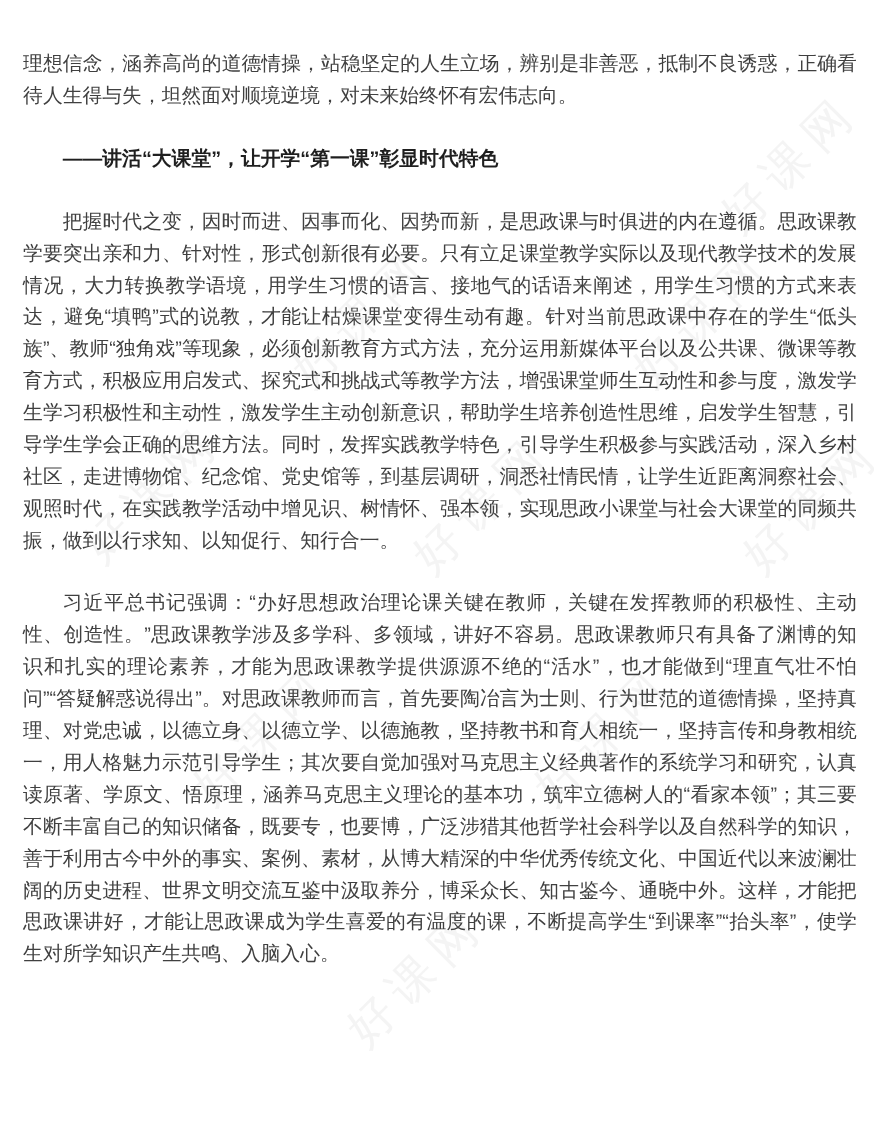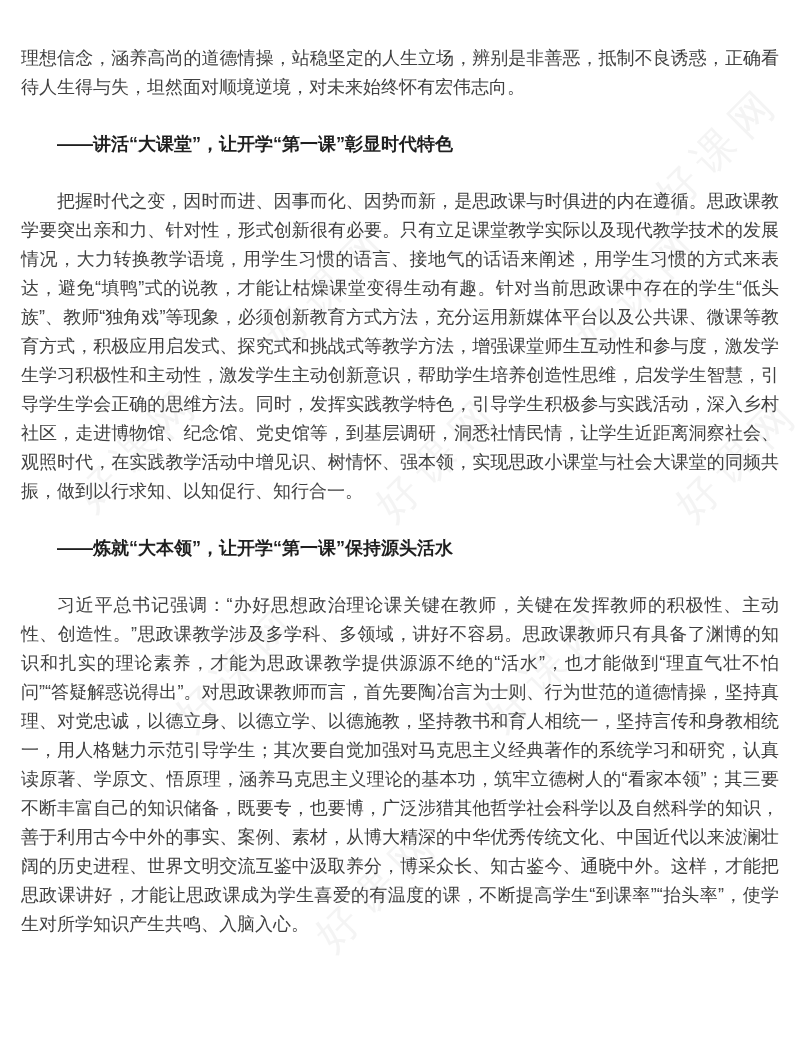--- a/index.html
+++ b/index.html
@@ -86,19 +86,18 @@
     <span class="watermark-tile">好课网</span>
   </div>
 
   <div class="content">
     <p class="body no-indent">理想信念，涵养高尚的道德情操，站稳坚定的人生立场，辨别是非善恶，抵制不良诱惑，正确看待人生得与失，坦然面对顺境逆境，对未来始终怀有宏伟志向。</p>
 
     <p class="heading">——讲活“大课堂”，让开学“第一课”彰显时代特色</p>
 
     <p class="body">把握时代之变，因时而进、因事而化、因势而新，是思政课与时俱进的内在遵循。思政课教学要突出亲和力、针对性，形式创新很有必要。只有立足课堂教学实际以及现代教学技术的发展情况，大力转换教学语境，用学生习惯的语言、接地气的话语来阐述，用学生习惯的方式来表达，避免“填鸭”式的说教，才能让枯燥课堂变得生动有趣。针对当前思政课中存在的学生“低头族”、教师“独角戏”等现象，必须创新教育方式方法，充分运用新媒体平台以及公共课、微课等教育方式，积极应用启发式、探究式和挑战式等教学方法，增强课堂师生互动性和参与度，激发学生学习积极性和主动性，激发学生主动创新意识，帮助学生培养创造性思维，启发学生智慧，引导学生学会正确的思维方法。同时，发挥实践教学特色，引导学生积极参与实践活动，深入乡村社区，走进博物馆、纪念馆、党史馆等，到基层调研，洞悉社情民情，让学生近距离洞察社会、观照时代，在实践教学活动中增见识、树情怀、强本领，实现思政小课堂与社会大课堂的同频共振，做到以行求知、以知促行、知行合一。</p>
 
-    <p class="heading">——炼就“大本领”，让开学“第一课”保持源头活水</p>
 
     <p class="body">习近平总书记强调：“办好思想政治理论课关键在教师，关键在发挥教师的积极性、主动性、创造性。”思政课教学涉及多学科、多领域，讲好不容易。思政课教师只有具备了渊博的知识和扎实的理论素养，才能为思政课教学提供源源不绝的“活水”，也才能做到“理直气壮不怕问”“答疑解惑说得出”。对思政课教师而言，首先要陶冶言为士则、行为世范的道德情操，坚持真理、对党忠诚，以德立身、以德立学、以德施教，坚持教书和育人相统一，坚持言传和身教相统一，用人格魅力示范引导学生；其次要自觉加强对马克思主义经典著作的系统学习和研究，认真读原著、学原文、悟原理，涵养马克思主义理论的基本功，筑牢立德树人的“看家本领”；其三要不断丰富自己的知识储备，既要专，也要博，广泛涉猎其他哲学社会科学以及自然科学的知识，善于利用古今中外的事实、案例、素材，从博大精深的中华优秀传统文化、中国近代以来波澜壮阔的历史进程、世界文明交流互鉴中汲取养分，博采众长、知古鉴今、通晓中外。这样，才能把思政课讲好，才能让思政课成为学生喜爱的有温度的课，不断提高学生“到课率”“抬头率”，使学生对所学知识产生共鸣、入脑入心。</p>
 
   </div>
 
 </div>
 
 </body></html>

